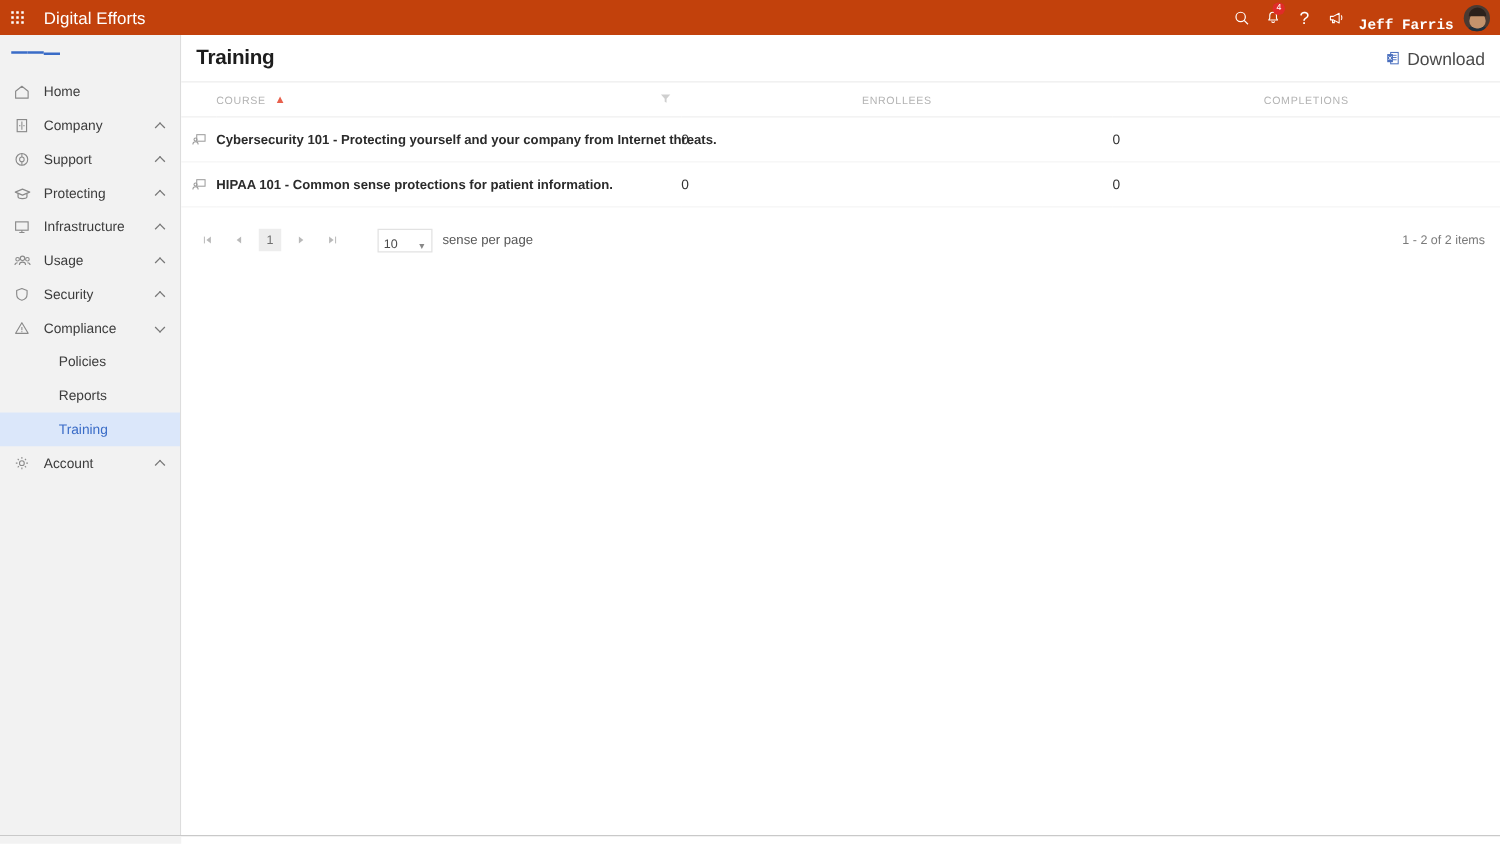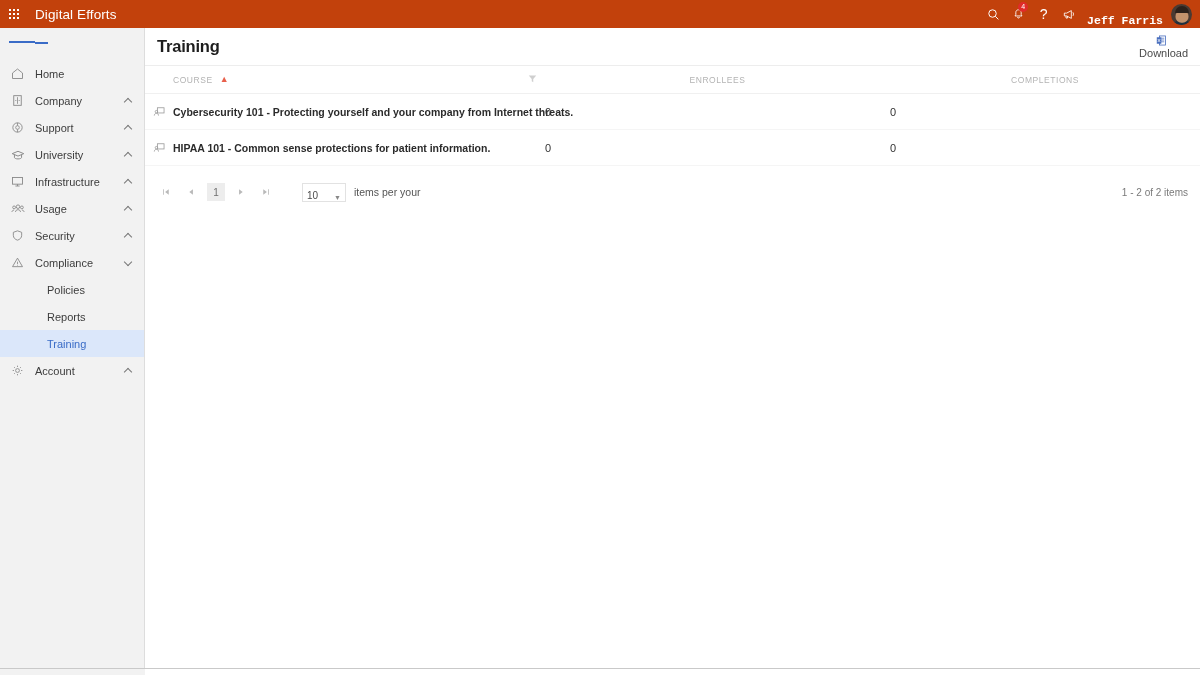--- a/index.html
+++ b/index.html
@@ -195,23 +195,22 @@
   .page-title {
     font-size: 16.5px;
     font-weight: bold;
     color: #1d1d1d;
     letter-spacing: -.2px;
   }
   .download-btn {
     margin-left: auto;
     display: flex; align-items: center;
     cursor: pointer;
-    font-size: 11px;
+    font-size: 14px;
     color: #4a4a4a;
-    flex-direction: column;
   }
   .download-btn .dl-label { margin-left: 5px; }
 
   
   table.grid {
     width: 100%;
     border-collapse: collapse;
     table-layout: fixed;
   }
   table.grid th {
@@ -418,21 +417,21 @@
       <span class="chev"></span>
     </div>
 
     <div class="navitem">
       <span class="nav-ico">
         <svg width="16" height="16" viewBox="0 0 18 18">
           <path d="M2.5 7.5L9 4.8l6.5 2.7L9 10.2z" fill="none" stroke="#8a8a8a" stroke-width="1.1" stroke-linejoin="round"></path>
           <path d="M5 8.8v3c0 .9 1.8 1.6 4 1.6s4-.7 4-1.6v-3" fill="none" stroke="#8a8a8a" stroke-width="1.1"></path>
         </svg>
       </span>
-      <span class="nav-label">University</span>
+      <span class="nav-label">Protecting</span>
       <span class="chev"></span>
     </div>
 
     <div class="navitem">
       <span class="nav-ico">
         <svg width="15" height="15" viewBox="0 0 18 18">
           <rect x="3" y="4.2" width="12" height="8" fill="none" stroke="#8a8a8a" stroke-width="1.1"></rect>
           <line x1="6.5" y1="14.4" x2="11.5" y2="14.4" stroke="#8a8a8a" stroke-width="1.1"></line>
           <line x1="9" y1="12.2" x2="9" y2="14.4" stroke="#8a8a8a" stroke-width="1.1"></line>
         </svg>
@@ -609,21 +608,21 @@
       <svg width="8" height="8" viewBox="0 0 10 10">
         <path d="M1.6 1.6L6.1 5 1.6 8.4z" fill="#b9b9b9"></path>
         <rect x="7.6" y="1.6" width="1" height="6.8" fill="#b9b9b9"></rect>
       </svg>
     </div>
 
     <div class="pg-select">
       <span>10</span>
       <span class="caret">▼</span>
     </div>
-    <div class="pg-perpage">items per your</div>
+    <div class="pg-perpage">sense per page</div>
 
     <div class="pg-count">1 - 2 of 2 items</div>
   </div>
 
 </div>
 
 <div class="bottombar">
   <div class="track-left"></div>
 </div>
 

